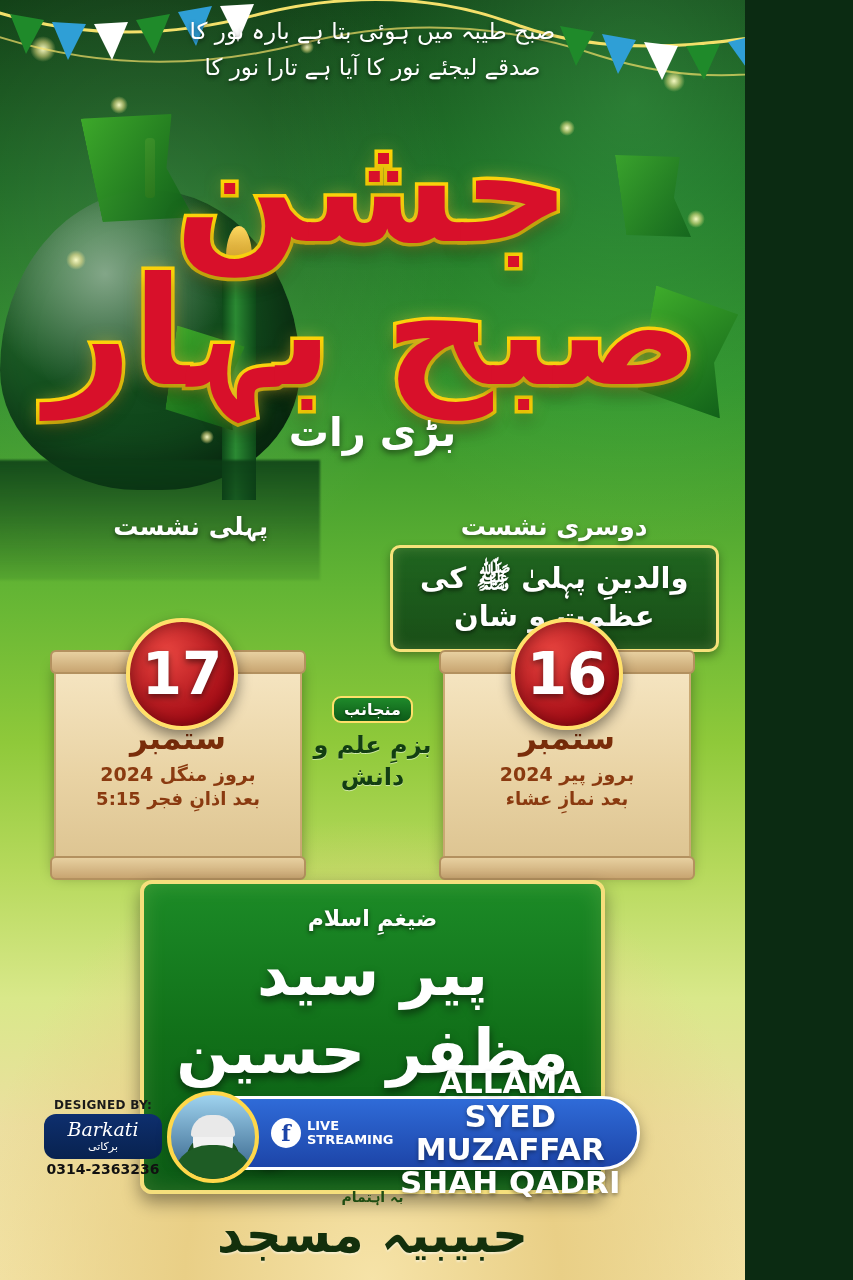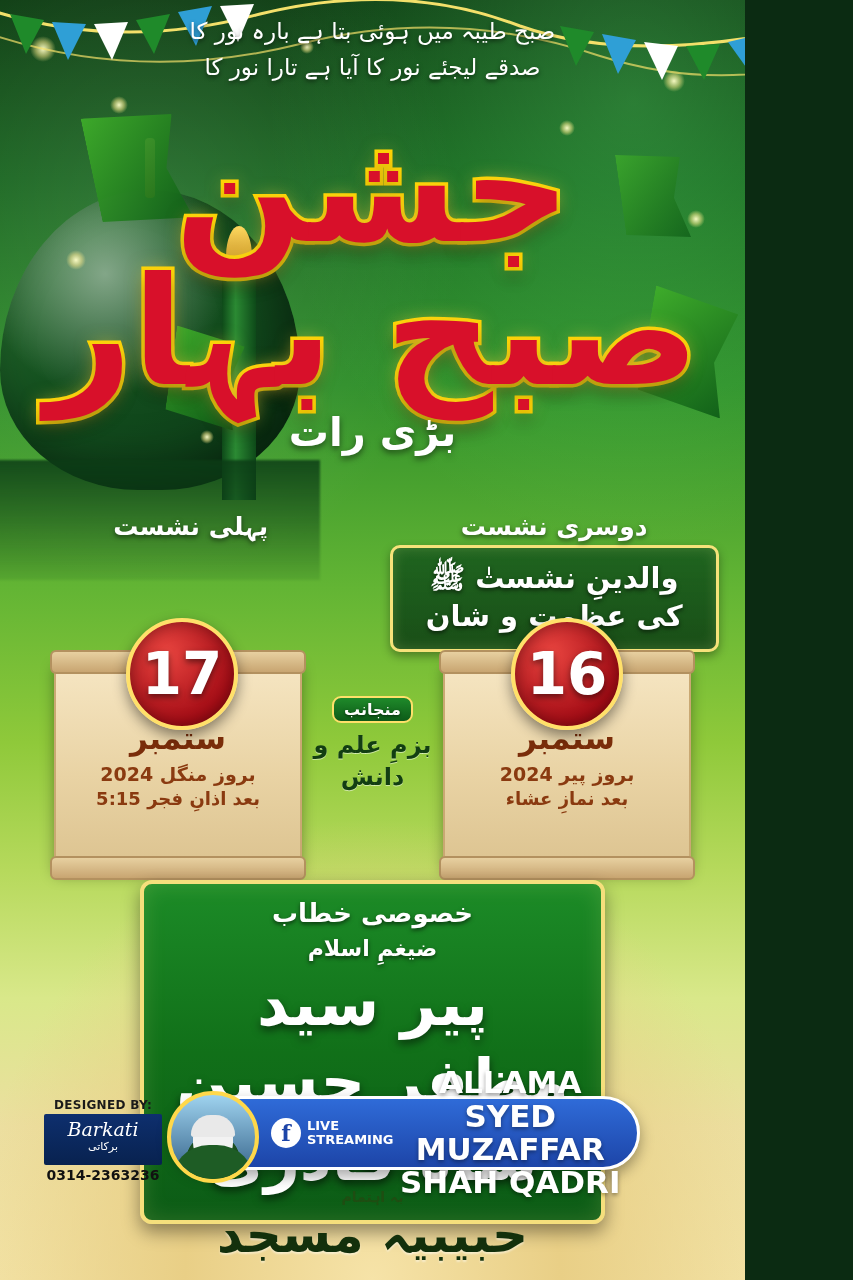--- a/index.html
+++ b/index.html
@@ -285,22 +285,22 @@
     position: absolute;
     left: 44px; top: 1098px;
     width: 118px;
     text-align: center;
     color: #1a1a1a;
   }
   .designer .dlabel { font-size: 12px; font-weight: bold; letter-spacing: .3px; }
   .designer .dbox {
     margin-top: 2px;
     background: linear-gradient(180deg, #0e2f6e, #08224f);
-    border-radius: 2px;
-    padding: 4px 2px 12px;
+    border-radius: 12px;
+    padding: 4px 2px 6px;
     color: #fff;
   }
   .designer .dname { font-family: "DejaVu Serif", serif; font-style: italic; font-size: 19px; }
   .designer .durdu { font-size: 11px; }
   .designer .dphone { font-size: 14px; font-weight: bold; color: #111; margin-top: 2px; }
 
   
   .livebar {
     position: absolute;
     left: 170px; top: 1096px;
@@ -437,21 +437,21 @@
     <div class="title-sub">بڑی رات</div>
   </div>
 
   <div class="sessions">
     <div class="session">
       <div class="session-kicker">پہلی نشست</div>
     </div>
     <div class="session">
       <div class="session-kicker">دوسری نشست</div>
       <div class="session-box">
-        <div class="session-title">والدینِ نشستٰ ﷺ کی عظمت و شان</div>
+        <div class="session-title">والدینِ پہلیٰ ﷺ کی عظمت و شان</div>
       </div>
     </div>
   </div>
 
   <div class="dates">
 
     <div class="scroll right">
       <div class="scroll-inner">
         <div class="date-text">
           <div class="date-line1">ستمبر</div>
@@ -473,21 +473,20 @@
     </div>
     <div class="daybadge b17">17</div>
 
     <div class="center-note">
       <div class="tag">منجانب</div>
       <div class="cn-text">بزمِ علم و دانش</div>
     </div>
   </div>
 
   <div class="speaker">
-    <div class="sp-kicker">خصوصی خطاب</div>
     <div class="sp-title">ضیغمِ اسلام</div>
     <div class="sp-name">پیر سید مظفر حسین شاہ قادری</div>
   </div>
 
   <div class="designer">
     <div class="dlabel">DESIGNED BY:</div>
     <div class="dbox">
       <div class="dname">Barkati</div>
       <div class="durdu">برکاتی</div>
     </div>

